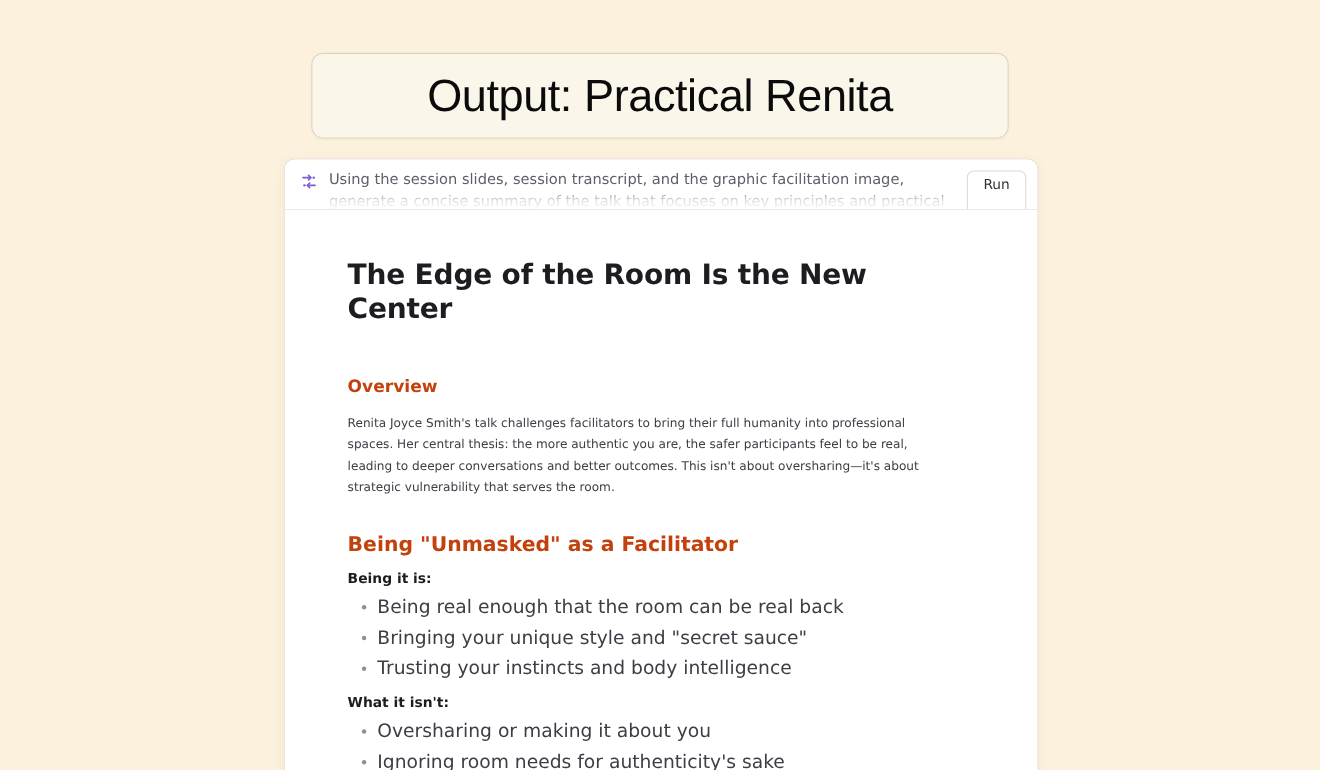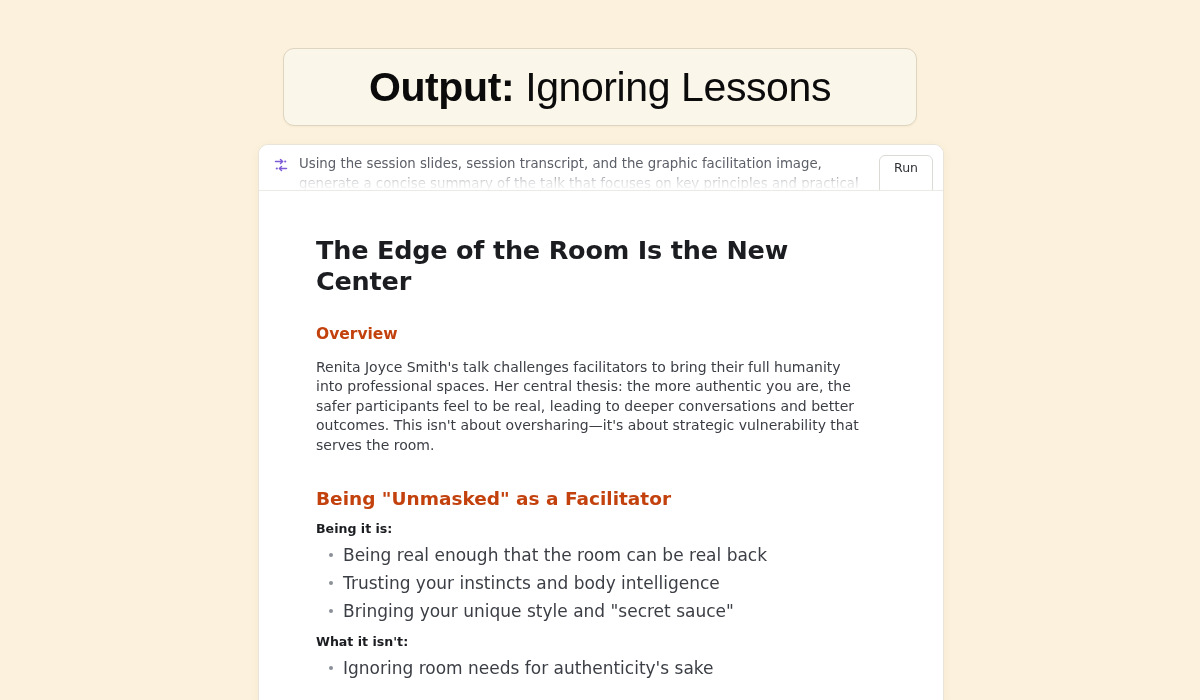--- a/index.html
+++ b/index.html
@@ -40,21 +40,21 @@
   }
   .title-banner .title-text {
     font-family: "Liberation Sans", "DejaVu Sans", sans-serif;
     font-size: 41px;
     line-height: 1;
     color: #0b0b0b;
     letter-spacing: -0.4px;
     white-space: nowrap;
   }
   .title-banner .title-text .lead {
-    font-weight: 700;
+    font-weight: 400;
     margin-top: 35px;
   }
   .title-banner .title-text .rest {
     font-weight: 400;
   }
 
   
   .panel {
     position: absolute;
     left: 258px;
@@ -136,38 +136,38 @@
     background: #ffffff;
   }
 
   .doc-title {
     font-family: "DejaVu Sans", "Liberation Sans", sans-serif;
     font-size: 25.5px;
     font-weight: 700;
     line-height: 1.2;
     color: #1b1d21;
     letter-spacing: -0.2px;
-    margin: 0 0 29px 0;
+    margin: 0 0 46px 0;
   }
 
   .h2 {
     font-family: "DejaVu Sans", "Liberation Sans", sans-serif;
     font-size: 15.5px;
     font-weight: 700;
     color: #c2410c;
     margin: 0 0 13px 0;
     line-height: 1.25;
   }
   .h2.big {
     font-size: 18.5px;
     margin: 0 0 11px 0;
   }
 
   .para {
-    font-size: 14px;
+    font-size: 11px;
     line-height: 19.6px;
     color: #3b3e45;
     margin: 0;
     max-width: 548px;
   }
 
   .section-gap { height: 31px; }
 
   .label {
     font-size: 12.6px;
@@ -202,21 +202,21 @@
     background: #8b8f98;
   }
 </style>
 </head>
 <body>
 
 <div class="stage">
 
   <div class="title-banner">
     <div class="title-text">
-      <span class="lead">Output:</span><span class="rest"> Ignoring Lessons</span>
+      <span class="lead">Output:</span><span class="rest"> Practical Renita</span>
     </div>
   </div>
 
   <div class="panel">
 
     <div class="prompt-bar">
       <span class="prompt-icon">
         <svg viewBox="0 0 16 16" width="16" height="16" fill="none" stroke="currentColor" stroke-width="1.5" stroke-linecap="round" stroke-linejoin="round">
           <path d="M2.5 4.5h7"></path>
           <path d="M7.5 2.5l2 2-2 2"></path>
@@ -242,25 +242,26 @@
       <h2 class="h2">Overview</h2>
       <p class="para">Renita Joyce Smith's talk challenges facilitators to bring their full humanity into professional spaces. Her central thesis: the more authentic you are, the safer participants feel to be real, leading to deeper conversations and better outcomes. This isn't about oversharing—it's about strategic vulnerability that serves the room.</p>
 
       <div class="section-gap"></div>
 
       <h2 class="h2 big">Being "Unmasked" as a Facilitator</h2>
 
       <p class="label">Being it is:</p>
       <ul class="bullets">
         <li>Being real enough that the room can be real back</li>
+        <li>Bringing your unique style and "secret sauce"</li>
         <li>Trusting your instincts and body intelligence</li>
-        <li>Bringing your unique style and "secret sauce"</li>
       </ul>
 
       <p class="label">What it isn't:</p>
       <ul class="bullets">
+        <li>Oversharing or making it about you</li>
         <li>Ignoring room needs for authenticity's sake</li>
 
       </ul>
 
     </div>
   </div>
 </div>
 
 </body></html>

